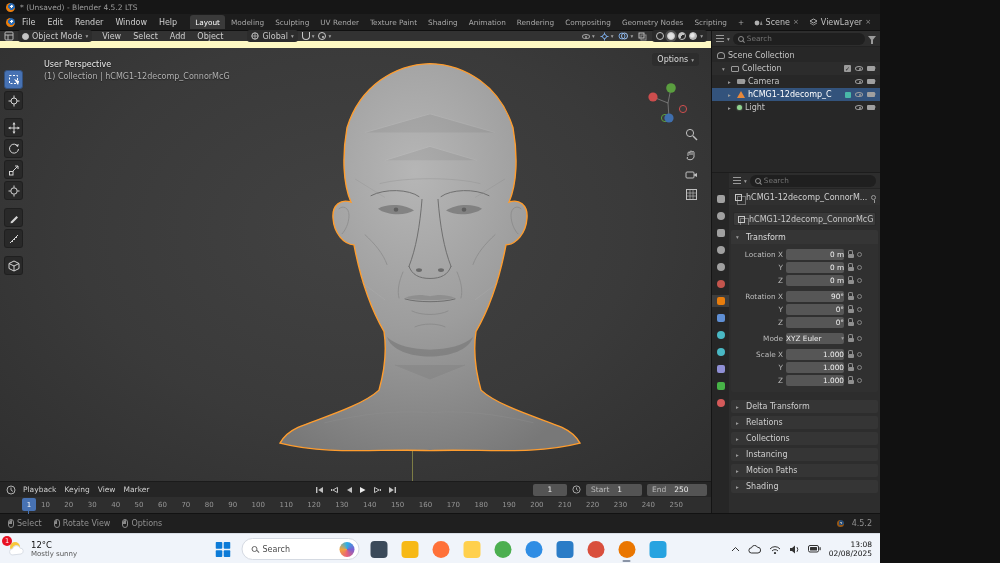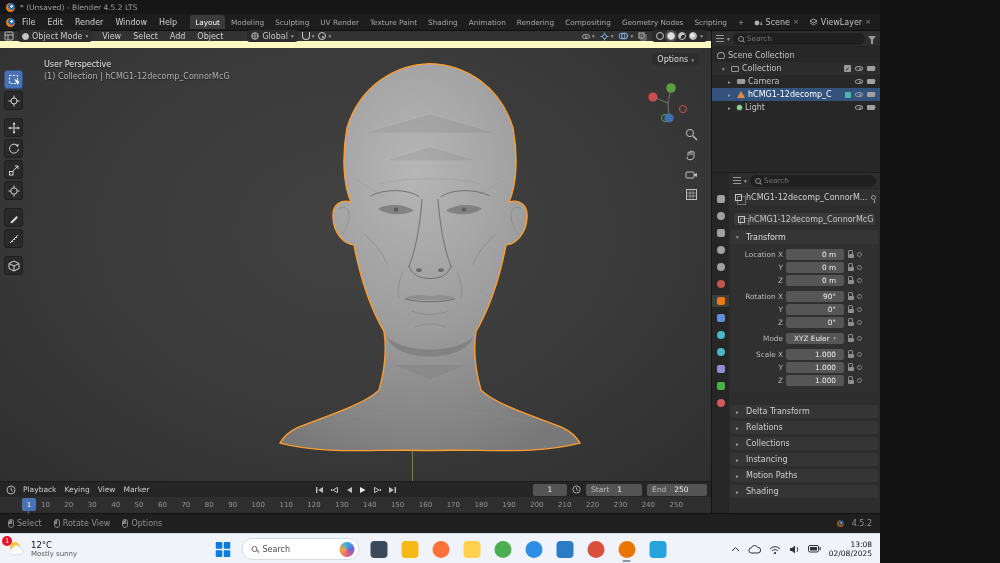--- a/index.html
+++ b/index.html
@@ -116,23 +116,23 @@
 .ptab.active{background:#3d3d3d}
 .pcontent{flex:1;display:flex;flex-direction:column;overflow:hidden}
 .p-head{height:16px;display:flex;align-items:center;gap:3px;padding:0 4px;border-bottom:1px solid #242424}
 .p-crumb{height:16px;display:flex;align-items:center;gap:4px;padding:0 6px;color:#d0d0d0;background:#303030;white-space:nowrap;overflow:hidden}
 .p-name{margin:7px 4px 4px;background:#3a3a3a;border:1px solid #2a2a2a;border-radius:2px;height:14px;display:flex;align-items:center;gap:4px;padding:0 4px;white-space:nowrap;overflow:hidden}
 .panel-h{height:14px;display:flex;align-items:center;gap:4px;background:#353535;margin:0 2px;border-radius:2px 2px 0 0;padding:0 5px;color:#dcdcdc}
 .prows{background:#303030;margin:0 2px;padding:3px 3px 5px 0;border-radius:0 0 2px 2px}
 .prow{display:flex;align-items:center;gap:3px;height:12px;margin:1px 0}
 .prow.gap{margin-top:4px}
 .plabel{width:52px;text-align:right;color:#bdbdbd;font-size:7.3px;flex:none}
-.pfield{width:58px;height:11px;background:#565656;border-radius:2px;display:flex;align-items:center;justify-content:flex-end;padding:0 8px;color:#f0f0f0;font-size:7.3px;flex:none}
+.pfield{width:58px;height:11px;background:#565656;border-radius:2px;display:flex;align-items:center;justify-content:flex-end;padding:0 0;color:#f0f0f0;font-size:7.3px;flex:none}
 .pfield.dropdown{justify-content:space-between}
-.sections{margin-top:13px;display:flex;flex-direction:column;gap:3px}
+.sections{margin-top:8px;display:flex;flex-direction:column;gap:3px}
 .psection{height:13px;background:#353535;border-radius:2px;margin:0 2px;display:flex;align-items:center;gap:4px;padding:0 5px;color:#cfcfcf}
 
 
 .statusbar{height:20px;background:#1f1f1f;border-top:1px solid #121212;display:flex;align-items:center;padding:0 8px;color:#909090}
 .hint{display:flex;align-items:center;gap:3px;margin-right:12px}
 .sb-right{margin-left:auto;display:flex;align-items:center;gap:8px}
 
 
 .taskbar{height:30px;background:#f0f4fa;border-top:1px solid #d9dee6;position:relative;color:#1b1b1b;font-size:8px}
 .weather{position:absolute;left:6px;top:2px;display:flex;align-items:center;gap:5px;height:26px}

